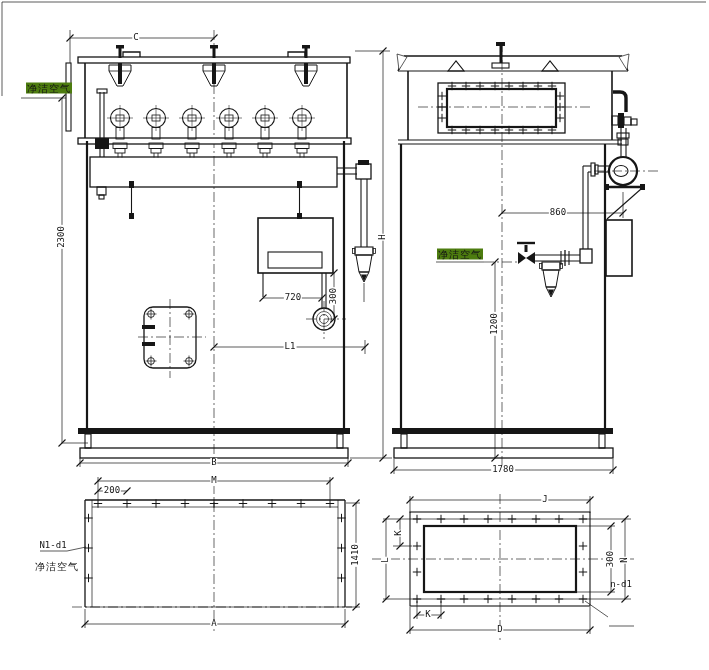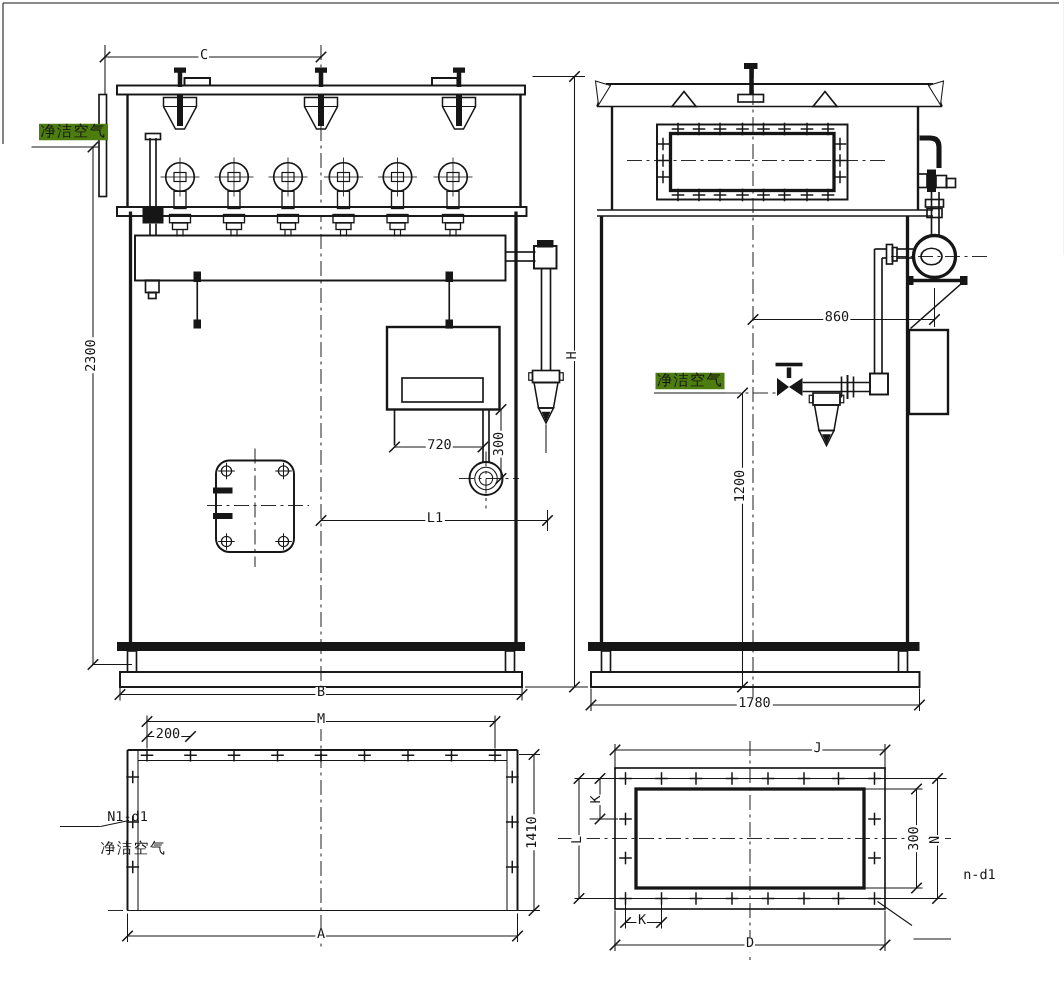--- a/index.html
+++ b/index.html
@@ -12,21 +12,21 @@
     position:absolute;font:9px "DejaVu Sans Mono","DejaVu Sans",monospace;
     color:#151515;background:#fff;padding:0 1px;line-height:1.1;
     transform:translate(-50%,-50%);white-space:nowrap;z-index:3;
   }
   .lblv{
     position:absolute;font:9px "DejaVu Sans Mono","DejaVu Sans",monospace;
     color:#151515;background:#fff;padding:0 1px;line-height:1.1;
     transform:translate(-50%,-50%) rotate(-90deg);white-space:nowrap;z-index:3;
   }
   .cjk{font-size:10px;letter-spacing:1px;background:#4d7c0f;}
-  .nobg{background:transparent;margin-left:32px;}
+  .nobg{background:transparent;}
   
   .d{stroke-width:.7;}
   .w1{stroke-width:1.1;}
   .w12{stroke-width:1.3;}
   .w15{stroke-width:1.6;}
   .w2{stroke-width:2.2;}
   .cl{stroke-width:.7;stroke-dasharray:10 3 2 3;stroke:#2a2a2a;}
   .f{fill:#161616;stroke:none;}
 </style>
 </head>

